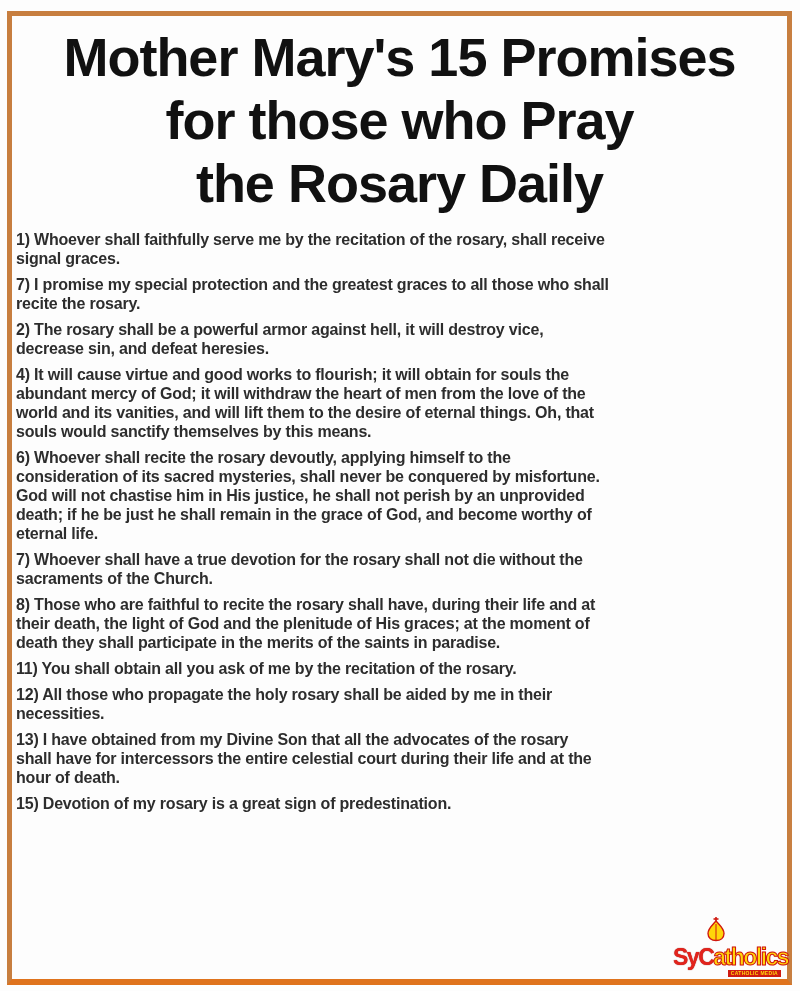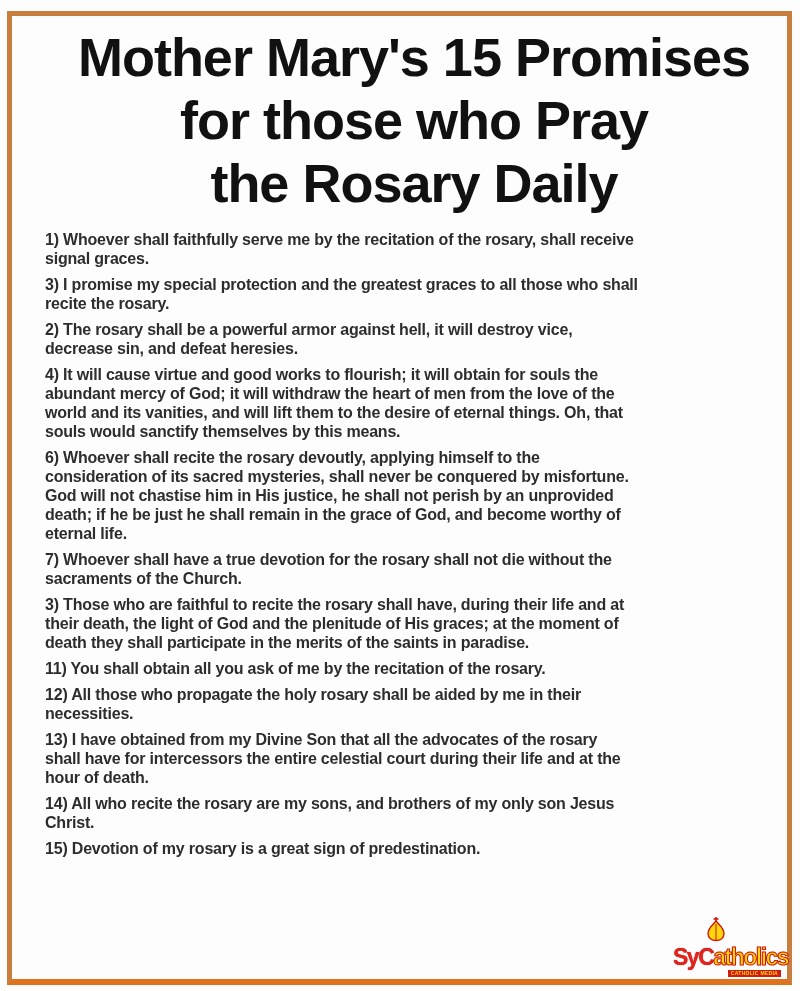--- a/index.html
+++ b/index.html
@@ -19,21 +19,20 @@
     position: absolute;
     left: 7px;
     top: 11px;
     width: 785px;
     height: 974px;
     box-sizing: border-box;
     border: 5px solid #c77e3f;
     border-bottom-width: 6px;
     border-bottom-color: #df731d;
     background: #fdfdfd;
-    padding-left: 29px;
   }
   .title {
     margin: 10px 0 0 0;
     padding: 0 6px;
     text-align: center;
     white-space: pre-line;
     font-size: 54px;
     line-height: 63px;
     font-weight: bold;
     letter-spacing: -1px;
@@ -106,46 +105,44 @@
 <div class="canvas">
   <div class="frame">
 
     <h1 class="title">Mother Mary's 15 Promises
 for those who Pray
 the Rosary Daily</h1>
 
     <div class="promises">
       <p class="promise">1) Whoever shall faithfully serve me by the recitation of the rosary, shall receive
 signal graces.</p>
-      <p class="promise">3) I promise my special protection and the greatest graces to all those who shall
+      <p class="promise">7) I promise my special protection and the greatest graces to all those who shall
 recite the rosary.</p>
       <p class="promise">2) The rosary shall be a powerful armor against hell, it will destroy vice,
 decrease sin, and defeat heresies.</p>
       <p class="promise">4) It will cause virtue and good works to flourish; it will obtain for souls the
 abundant mercy of God; it will withdraw the heart of men from the love of the
 world and its vanities, and will lift them to the desire of eternal things. Oh, that
 souls would sanctify themselves by this means.</p>
       <p class="promise">6) Whoever shall recite the rosary devoutly, applying himself to the
 consideration of its sacred mysteries, shall never be conquered by misfortune.
 God will not chastise him in His justice, he shall not perish by an unprovided
 death; if he be just he shall remain in the grace of God, and become worthy of
 eternal life.</p>
       <p class="promise">7) Whoever shall have a true devotion for the rosary shall not die without the
 sacraments of the Church.</p>
-      <p class="promise">3) Those who are faithful to recite the rosary shall have, during their life and at
+      <p class="promise">8) Those who are faithful to recite the rosary shall have, during their life and at
 their death, the light of God and the plenitude of His graces; at the moment of
 death they shall participate in the merits of the saints in paradise.</p>
       <p class="promise">11) You shall obtain all you ask of me by the recitation of the rosary.</p>
       <p class="promise">12) All those who propagate the holy rosary shall be aided by me in their
 necessities.</p>
       <p class="promise">13) I have obtained from my Divine Son that all the advocates of the rosary
 shall have for intercessors the entire celestial court during their life and at the
 hour of death.</p>
-      <p class="promise">14) All who recite the rosary are my sons, and brothers of my only son Jesus
-Christ.</p>
       <p class="promise">15) Devotion of my rosary is a great sign of predestination.</p>
     </div>
 
     <div class="logo">
       <svg class="logo-dome" viewBox="0 0 22 26">
         <line x1="11" y1="1" x2="11" y2="6" stroke="#d01910" stroke-width="1.6"></line>
         <line x1="8.5" y1="3" x2="13.5" y2="3" stroke="#d01910" stroke-width="1.6"></line>
         <path d="M11 5 C15 9.5 19 12.5 19 17.5 C19 22 15.5 24.5 11 24.5 C6.5 24.5 3 22 3 17.5 C3 12.5 7 9.5 11 5 Z" fill="#ffd60a" stroke="#d01910" stroke-width="1.4"></path>
         <path d="M11 8 L11 24" stroke="#d01910" stroke-width="1"></path>
       </svg>

